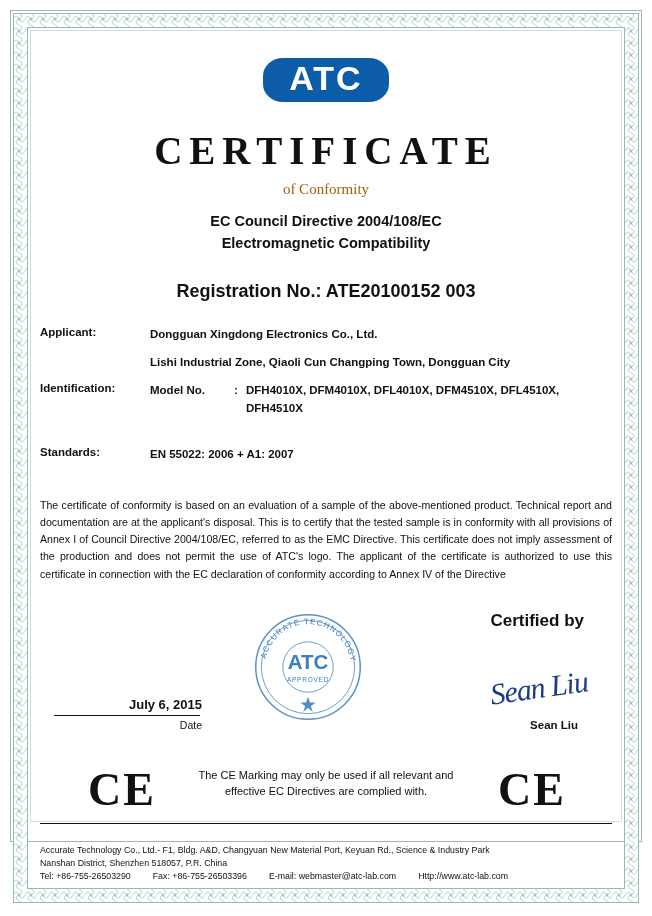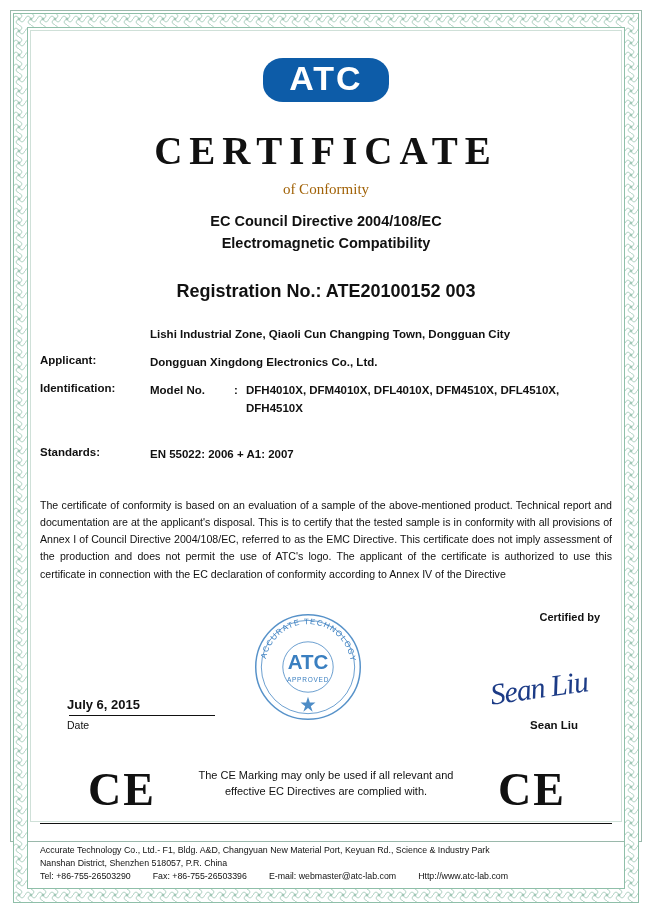--- a/index.html
+++ b/index.html
@@ -153,23 +153,23 @@
     text-align: justify;
   }
 
   .sign-area {
     position: relative;
     margin-top: 26px;
     height: 150px;
   }
   .certified-by {
     position: absolute;
-    right: 12px;
+    right: 28px;
     top: 2px;
-    font-size: 11px;
+    font-size: 17px;
     font-weight: bold;
     color: #111111;
   }
   .stamp {
     position: absolute;
     left: 212px;
     top: 2px;
     width: 112px;
     height: 112px;
   }
@@ -187,24 +187,24 @@
   .signer-name {
     position: absolute;
     right: 34px;
     top: 110px;
     font-size: 11.5px;
     font-weight: bold;
     color: #111111;
   }
   .date-block {
     position: absolute;
-    left: 27px;
+    left: 12px;
     top: 88px;
     width: 150px;
-    text-align: left;
+    text-align: right;
   }
   .date-value {
     font-size: 13px;
     font-weight: bold;
     color: #111111;
     padding-bottom: 3px;
   }
   .date-rule {
     border-bottom: 1.6px solid #111111;
     margin: 0 2px 3px 2px;
@@ -290,27 +290,27 @@
     <div class="cert-directive">
       <div>EC Council Directive 2004/108/EC</div>
       <div>Electromagnetic Compatibility</div>
     </div>
 
     <div class="reg-no">Registration No.: ATE20100152 003</div>
 
     <div class="fields">
 
       <div class="field-row">
+        <div class="field-label">Applicant:</div>
+        <div class="field-value">Dongguan Xingdong Electronics Co., Ltd.</div>
+      </div>
+
+      <div class="field-row">
         <div class="field-label"></div>
         <div class="field-value">Lishi Industrial Zone, Qiaoli Cun Changping Town, Dongguan City</div>
-      </div>
-
-      <div class="field-row">
-        <div class="field-label">Applicant:</div>
-        <div class="field-value">Dongguan Xingdong Electronics Co., Ltd.</div>
       </div>
 
 
       <div class="field-row" style="margin-top:10px;">
         <div class="field-label">Identification:</div>
         <div class="field-value">
           <div class="ident-inner">
             <div class="ident-key">Model No.</div>
             <div class="ident-colon">:</div>
             <div class="ident-val">

